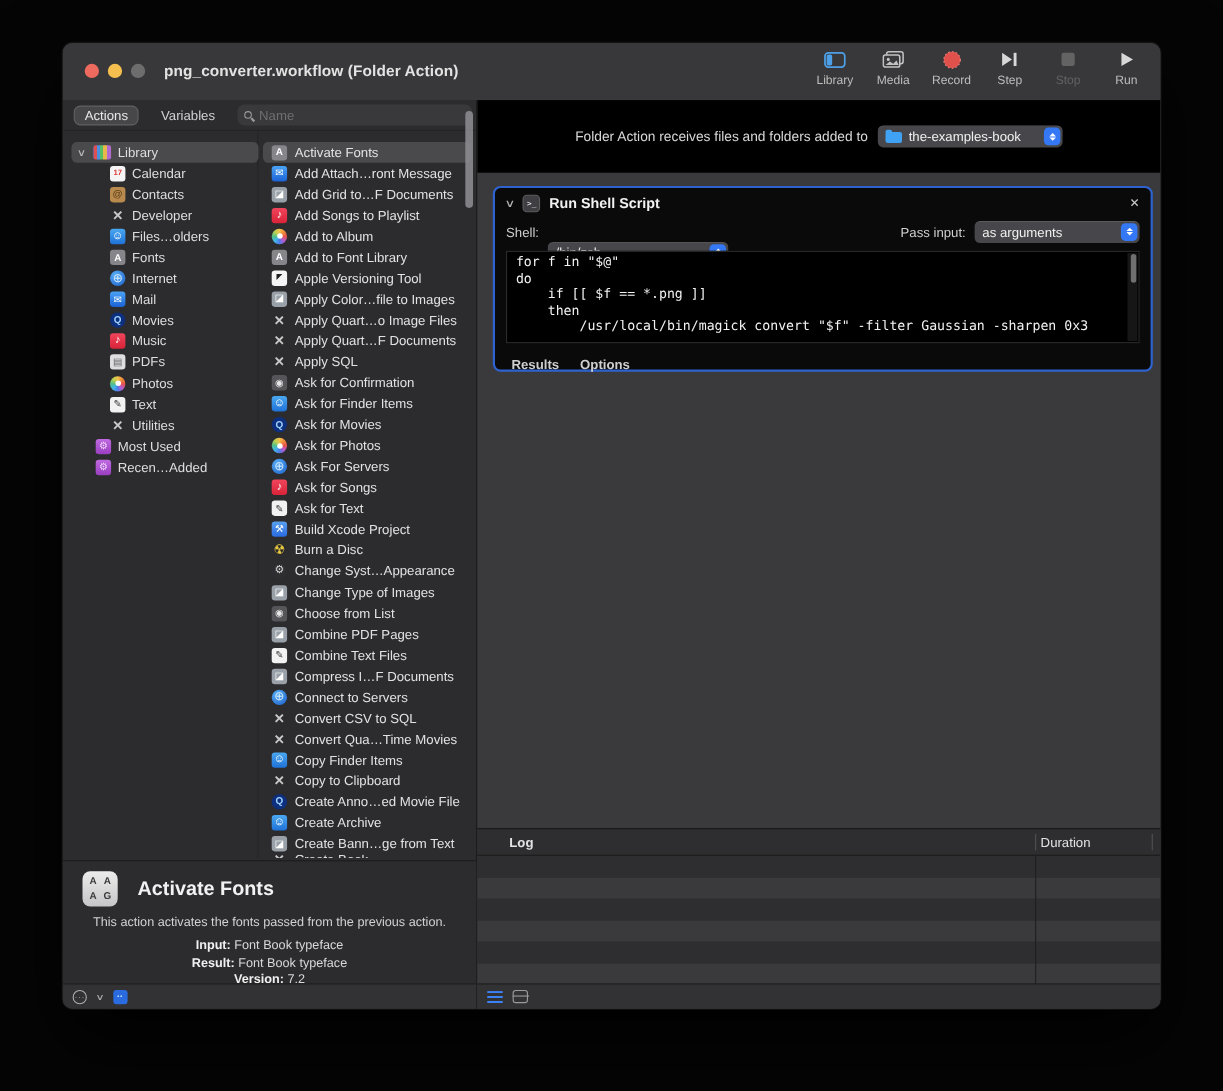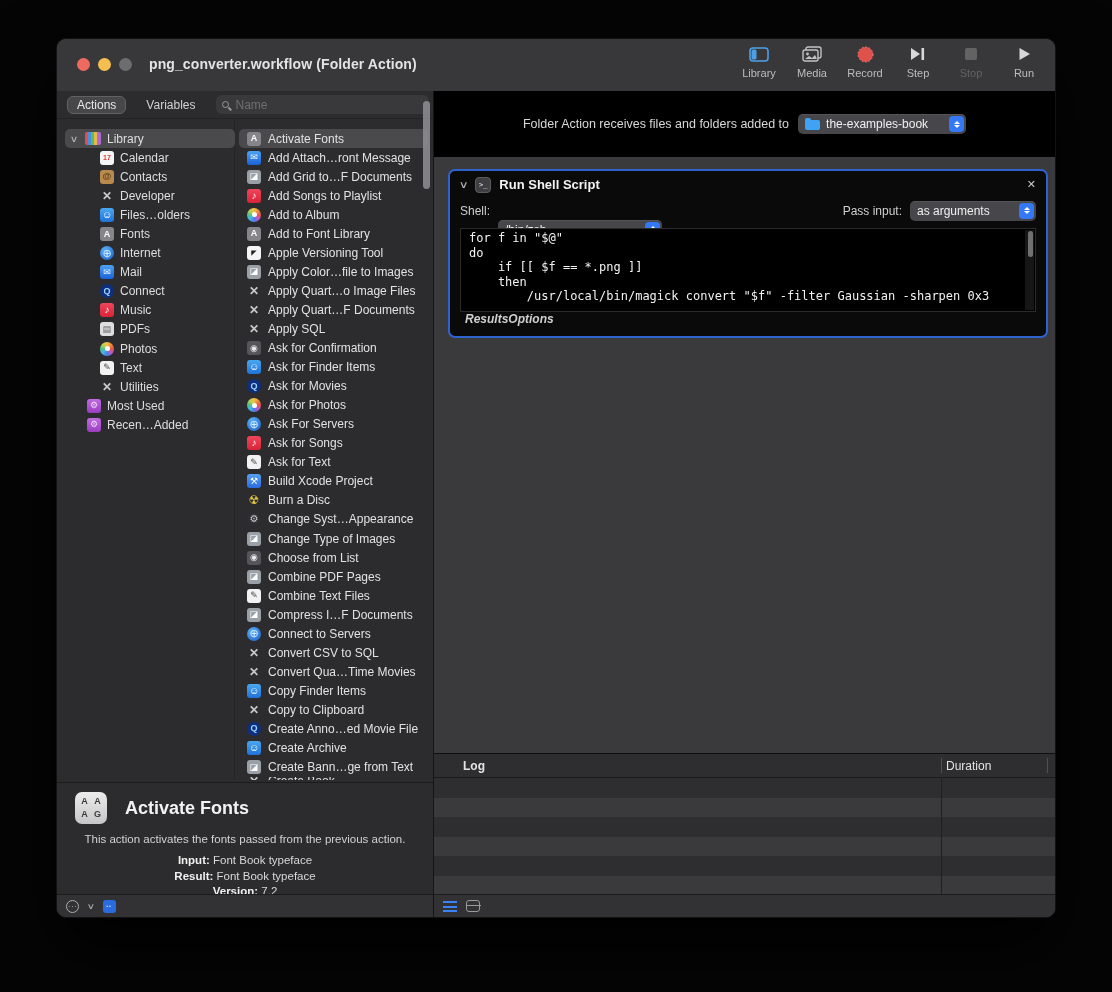--- a/index.html
+++ b/index.html
@@ -115,27 +115,27 @@
   .shell-block{position:absolute;left:14px;right:7px;top:78px;height:169px;border:2px solid #2e63cf;border-radius:7px;background:#0a0a0a;}
   .shell-header{display:flex;align-items:center;height:27px;padding:0 10px;gap:8px;}
   .disclose{color:#b5b5b5;font-size:10px;transform:scaleX(1.35);}
   .terminal-icon{width:16px;height:16px;background:#3f3f43;border:1px solid #5c5c5e;border-radius:4px;display:flex;align-items:center;justify-content:center;}
   .terminal-icon::before{content:">_";font-family:"DejaVu Sans Mono",monospace;font-size:7px;color:#ededed;}
   .shell-title{font-size:13px;font-weight:bold;color:#f2f2f2;flex:1;}
   .close-icon{color:#c9c9c9;font-size:11px;}
   .shell-controls{display:flex;align-items:center;height:25px;padding:0 10px;gap:8px;}
   .ctl-label{font-size:12px;color:#cfcfcf;}
   .shell-popup{width:164px;margin-top:38px;}
-  .passinput-popup{width:126px;}
+  .passinput-popup{width:150px;}
   .ctl-spacer{flex:1;}
   .code-area{position:relative;margin:5px 10px 0 10px;height:84px;background:#000;border:1px solid #2b2b2b;overflow:hidden;}
   .code-area pre{margin:0;padding:2px 16px 2px 8px;font-family:"DejaVu Sans Mono",monospace;font-size:12px;line-height:14.6px;color:#f2f2f2;white-space:pre;}
   .code-scroll{position:absolute;top:1px;right:1px;bottom:1px;width:9px;background:#161616;}
   .code-thumb{position:absolute;top:2px;right:2px;width:5px;height:26px;border-radius:3px;background:#707070;}
-  .shell-footer{display:flex;align-items:flex-start;height:26px;padding:0 15px;font-style:italic;}
+  .shell-footer{display:flex;align-items:flex-end;height:26px;padding:0 15px;gap:19px;}
   .footer-tab{font-size:12px;font-weight:600;color:#cfcfcf;}
 
   
   .log-panel{position:absolute;left:0;right:0;top:662px;height:143px;background:#313133;border-top:1px solid #0e0e0e;}
   .log-header{position:relative;height:24px;background:#2e2e30;border-bottom:1px solid #1b1b1b;}
   .log-header .h-log{position:absolute;left:29px;top:5px;font-size:12px;font-weight:600;color:#e3e3e3;}
   .log-header .h-duration{position:absolute;left:512px;top:5px;font-size:12px;font-weight:400;color:#e3e3e3;}
   .log-header .h-div1{position:absolute;left:507px;top:4px;bottom:4px;width:1px;background:#515153;}
   .log-header .h-div2{position:absolute;left:613px;top:4px;bottom:4px;width:1px;background:#515153;}
   .log-body{position:relative;height:118px;overflow:hidden;}
@@ -270,21 +270,21 @@
             <span>Internet</span>
           </div>
           <div class="tree-row lvl1">
 
             <span class="icon mail-icon"></span>
             <span>Mail</span>
           </div>
           <div class="tree-row lvl1">
 
             <span class="icon quicktime-icon"></span>
-            <span>Connect</span>
+            <span>Movies</span>
           </div>
           <div class="tree-row lvl1">
 
             <span class="icon music-icon"></span>
             <span>Music</span>
           </div>
           <div class="tree-row lvl1">
 
             <span class="icon pdf-icon"></span>
             <span>PDFs</span>

